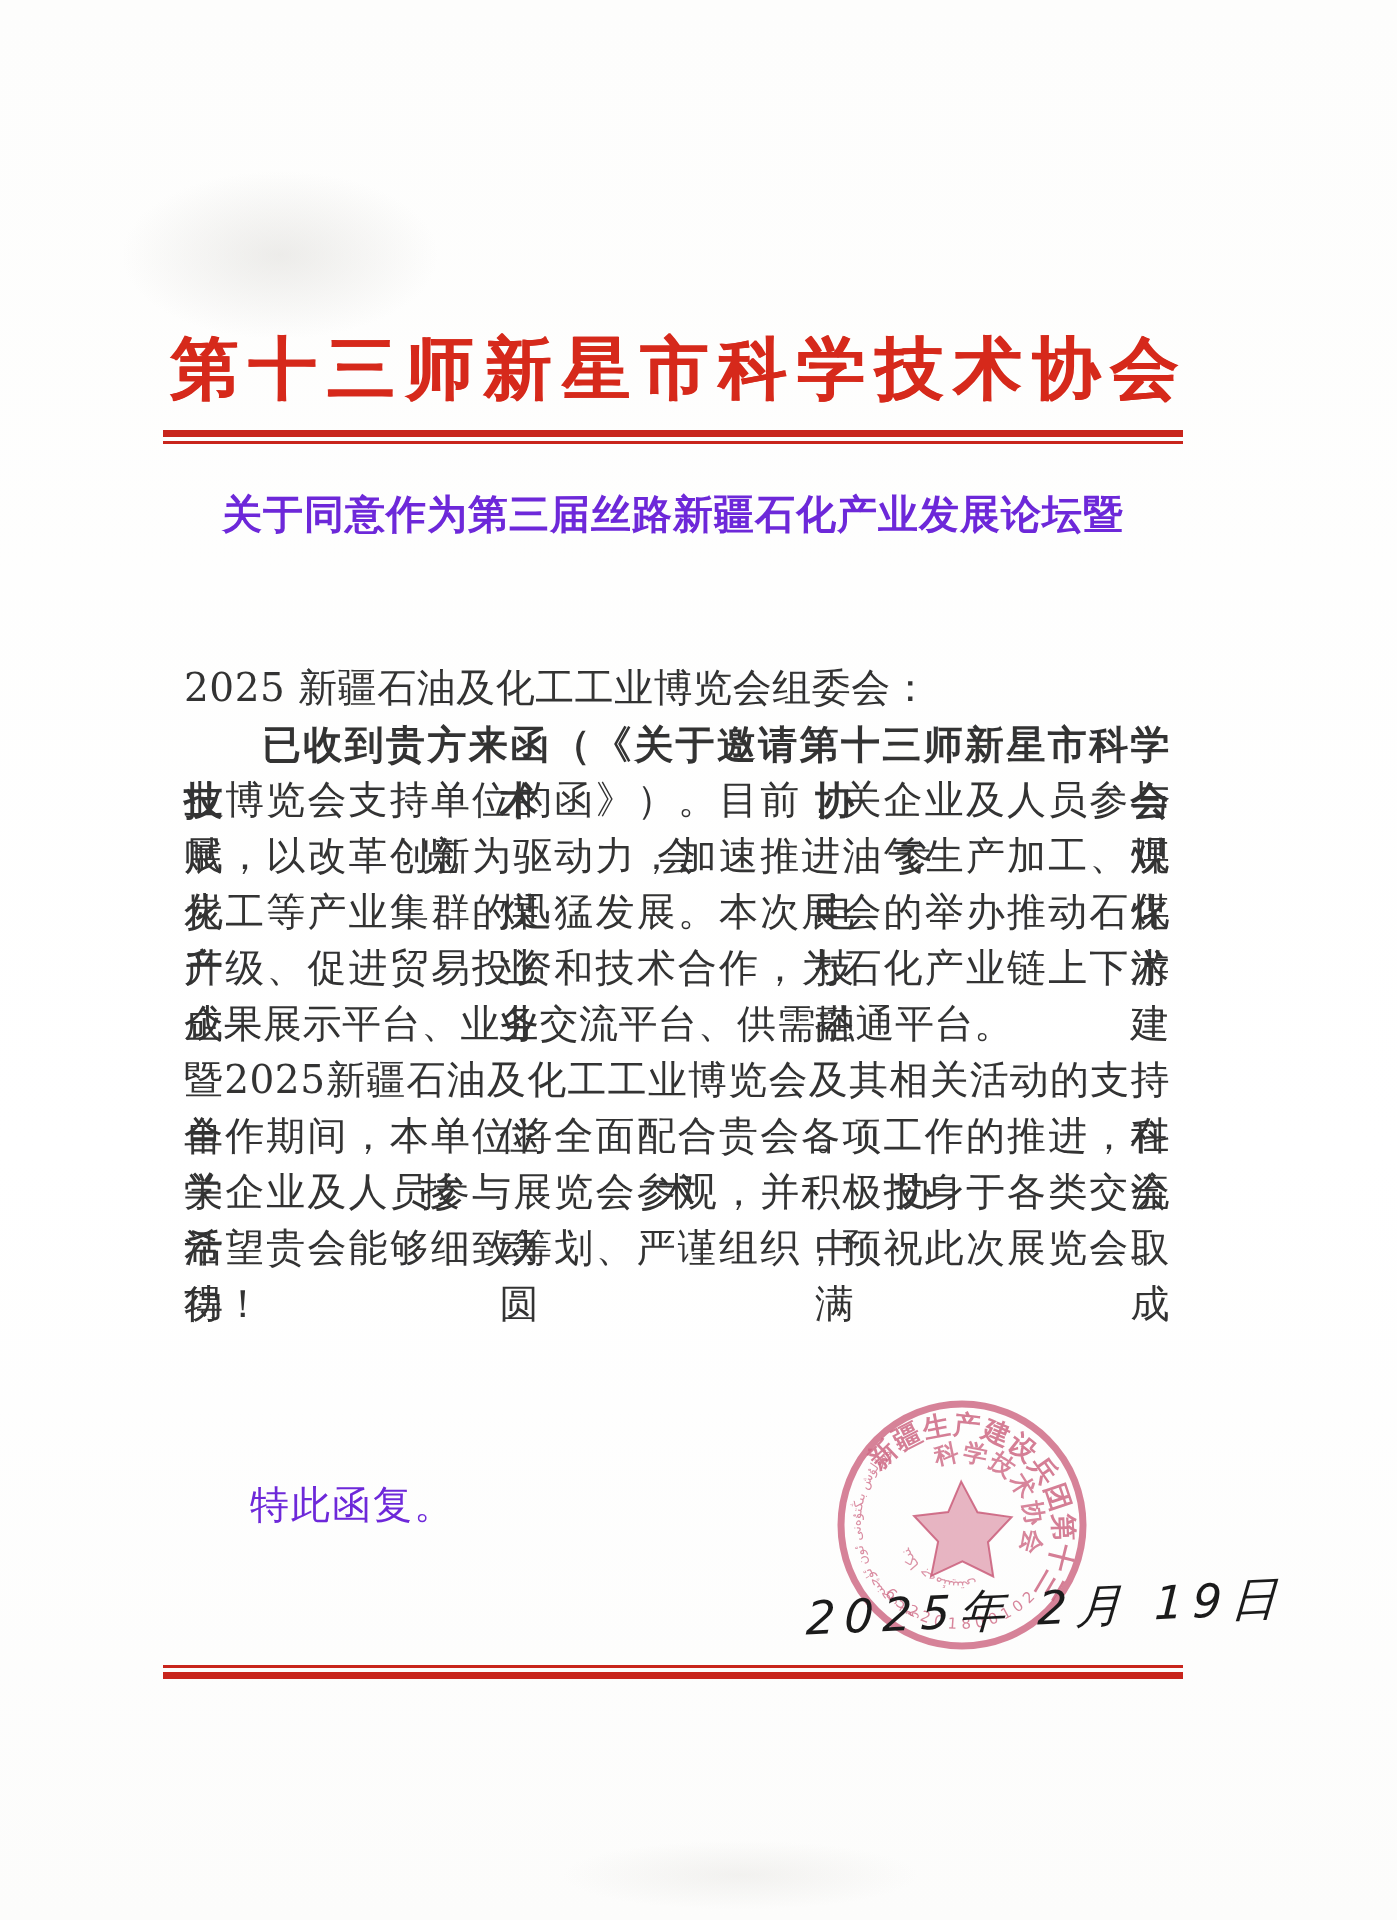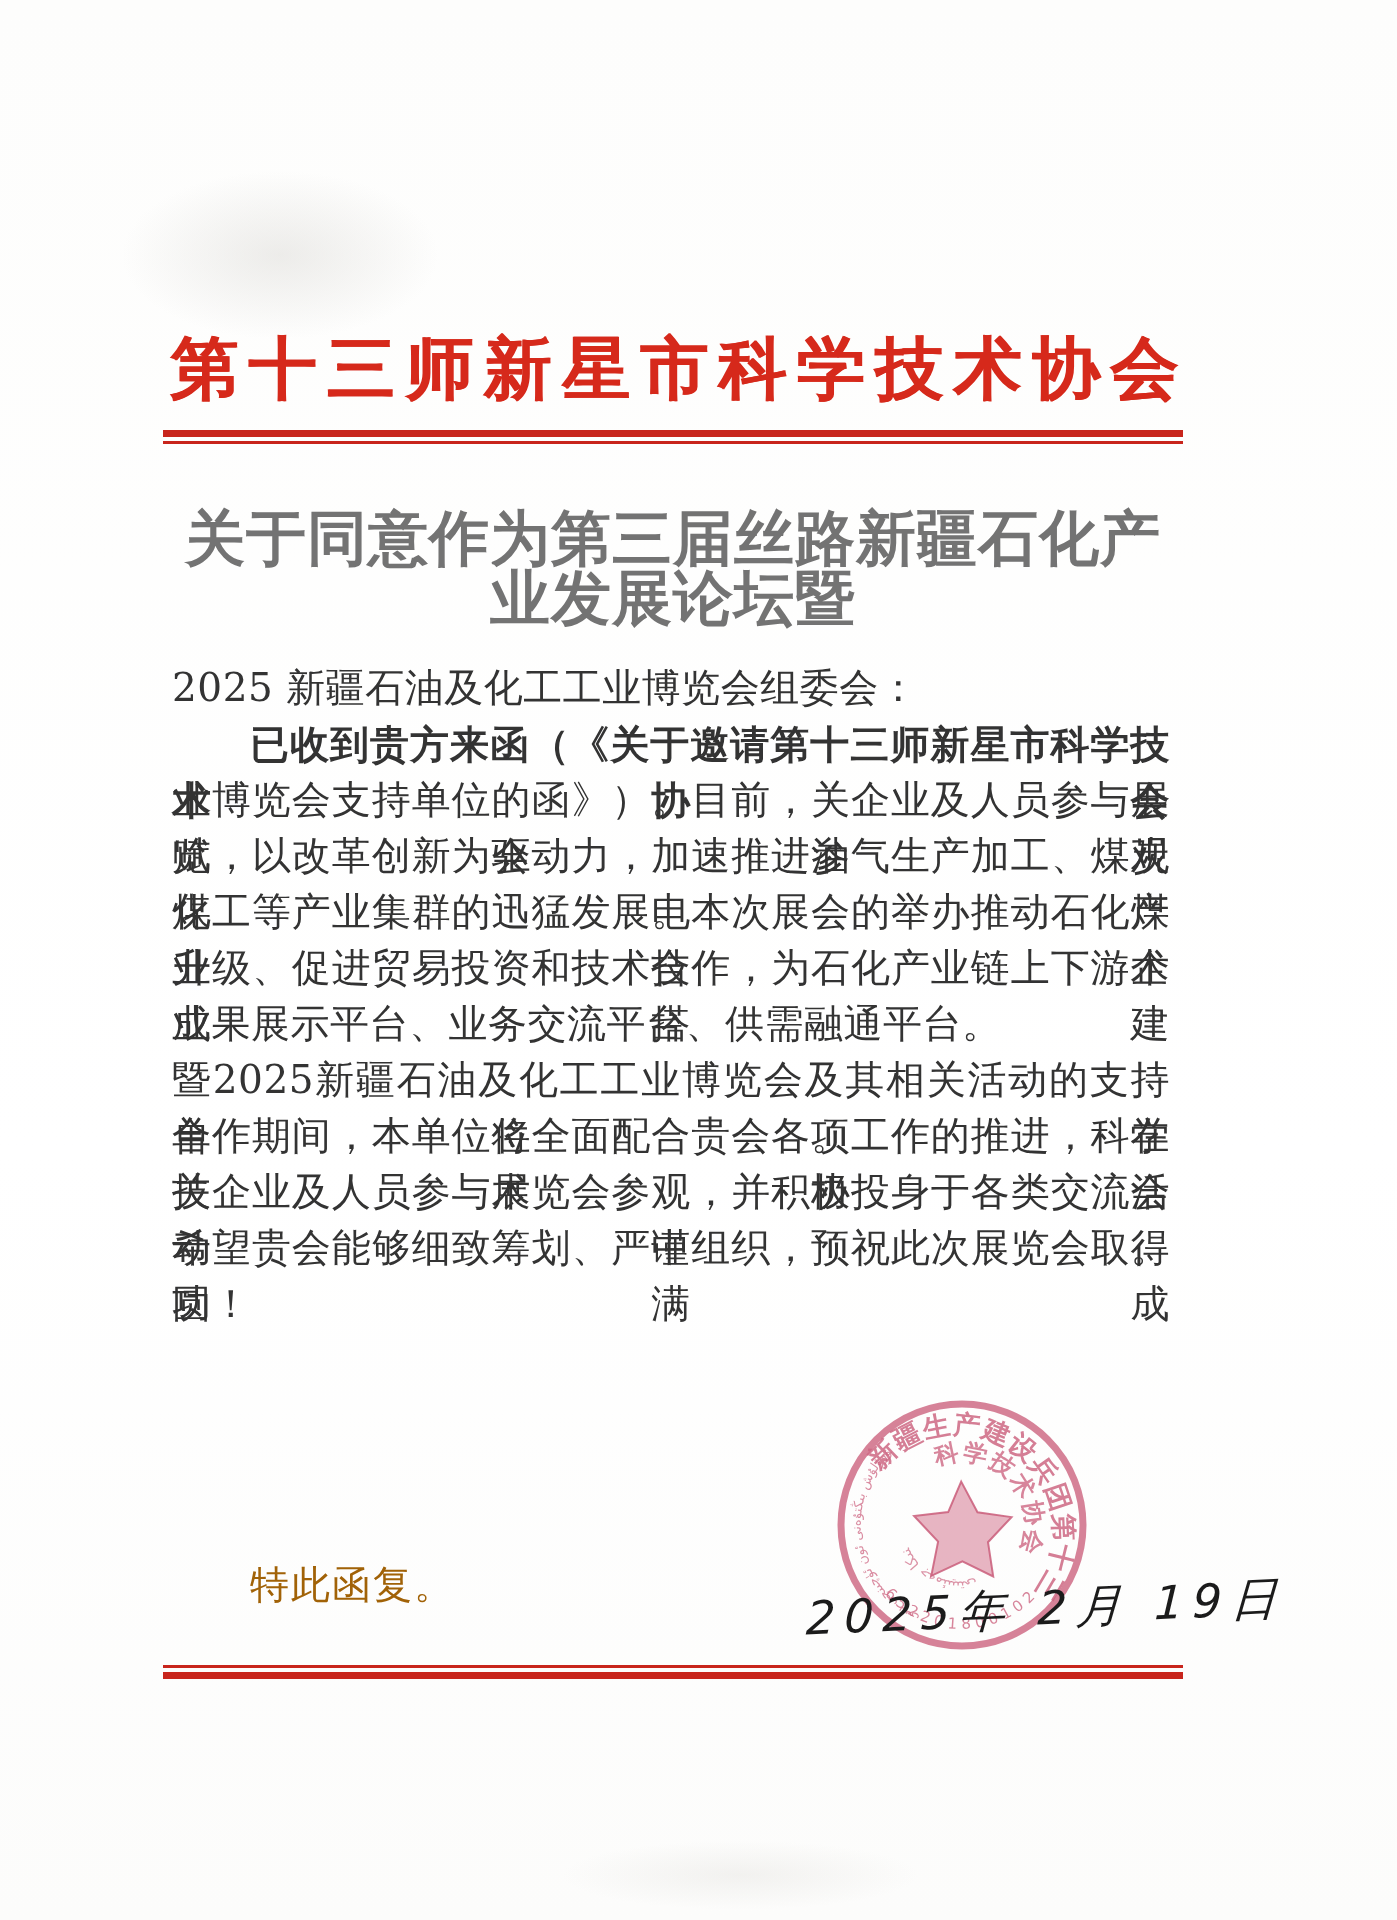--- a/index.html
+++ b/index.html
@@ -26,37 +26,37 @@
   }
   .rule{position:absolute;background:#c8251c;}
   .rule.top-thick{left:163px;top:430px;width:1020px;height:7px;}
   .rule.top-thin {left:163px;top:441px;width:1020px;height:3px;}
   .rule.bot-thin {left:163px;top:1665px;width:1020px;height:3px;}
   .rule.bot-thick{left:163px;top:1672px;width:1020px;height:7px;}
 
   
   .doc-title{
     position:absolute;left:163px;top:484px;width:1020px;
-    text-align:center;color:#737373;font-weight:bold;
-    font-size:60px;line-height:60px;letter-spacing:1px;margin-top:24px;
+    text-align:center;color:#6d28d9;font-weight:bold;
+    font-size:40px;line-height:60px;letter-spacing:1px;
   }
 
   
   .body-block{
     position:absolute;left:172px;top:660px;width:998px;
     font-size:39px;color:#333;letter-spacing:0.5px;
   }
-  .bline{height:56px;line-height:56px;white-space:nowrap;}
+  .bline{height:56px;line-height:56px;white-space:nowrap;margin-left:12px;}
   .bline.fill{white-space:normal;text-align:justify;text-align-last:justify;}
   .bline.ind{padding-left:78px;}
   .bline.ind.fill{padding-left:0;text-indent:78px;font-weight:bold;}
 
   .closing{
-    position:absolute;left:250px;top:1558px;
-    font-size:39px;color:#a16207;letter-spacing:2px;
+    position:absolute;left:250px;top:1478px;
+    font-size:39px;color:#6d28d9;letter-spacing:2px;
   }
 
   
   .date{
     position:absolute;left:806px;top:1578px;z-index:3;
     font-size:46px;color:#1b1b1b;letter-spacing:9px;
     font-style:italic;
     transform:rotate(-2.5deg) skewX(-5deg);
     font-family:"DejaVu Sans","Liberation Sans",sans-serif;
   }

